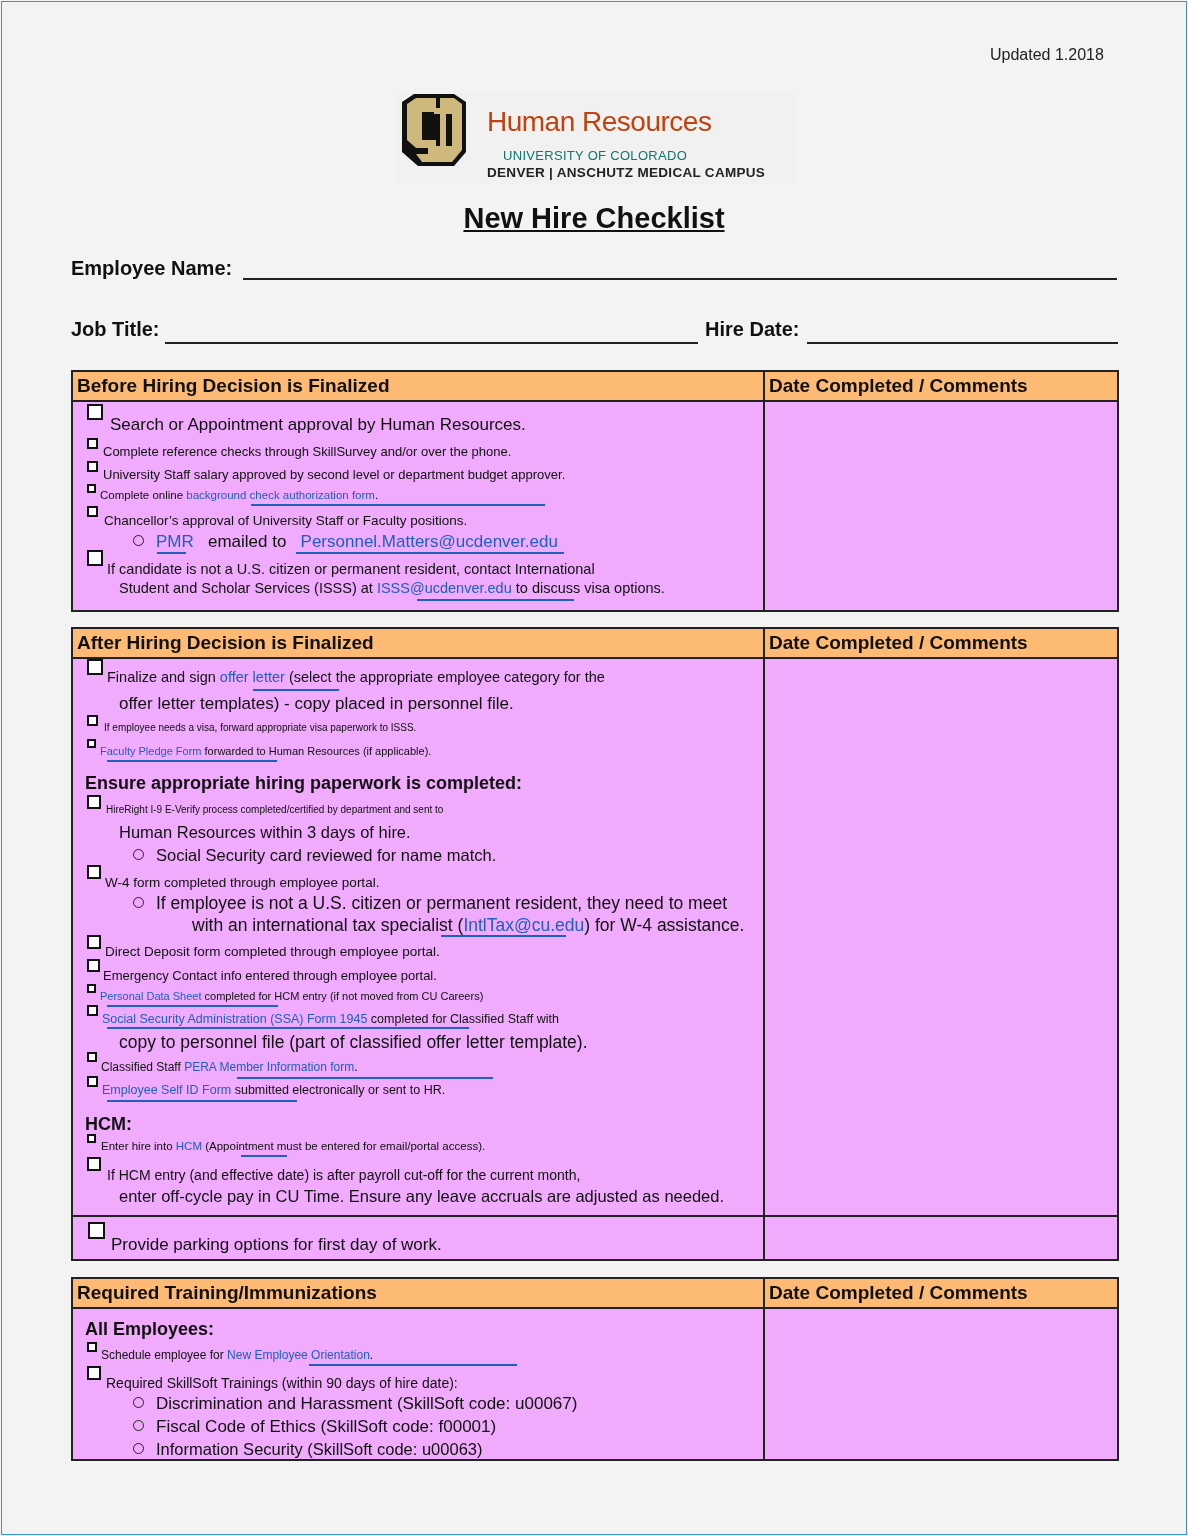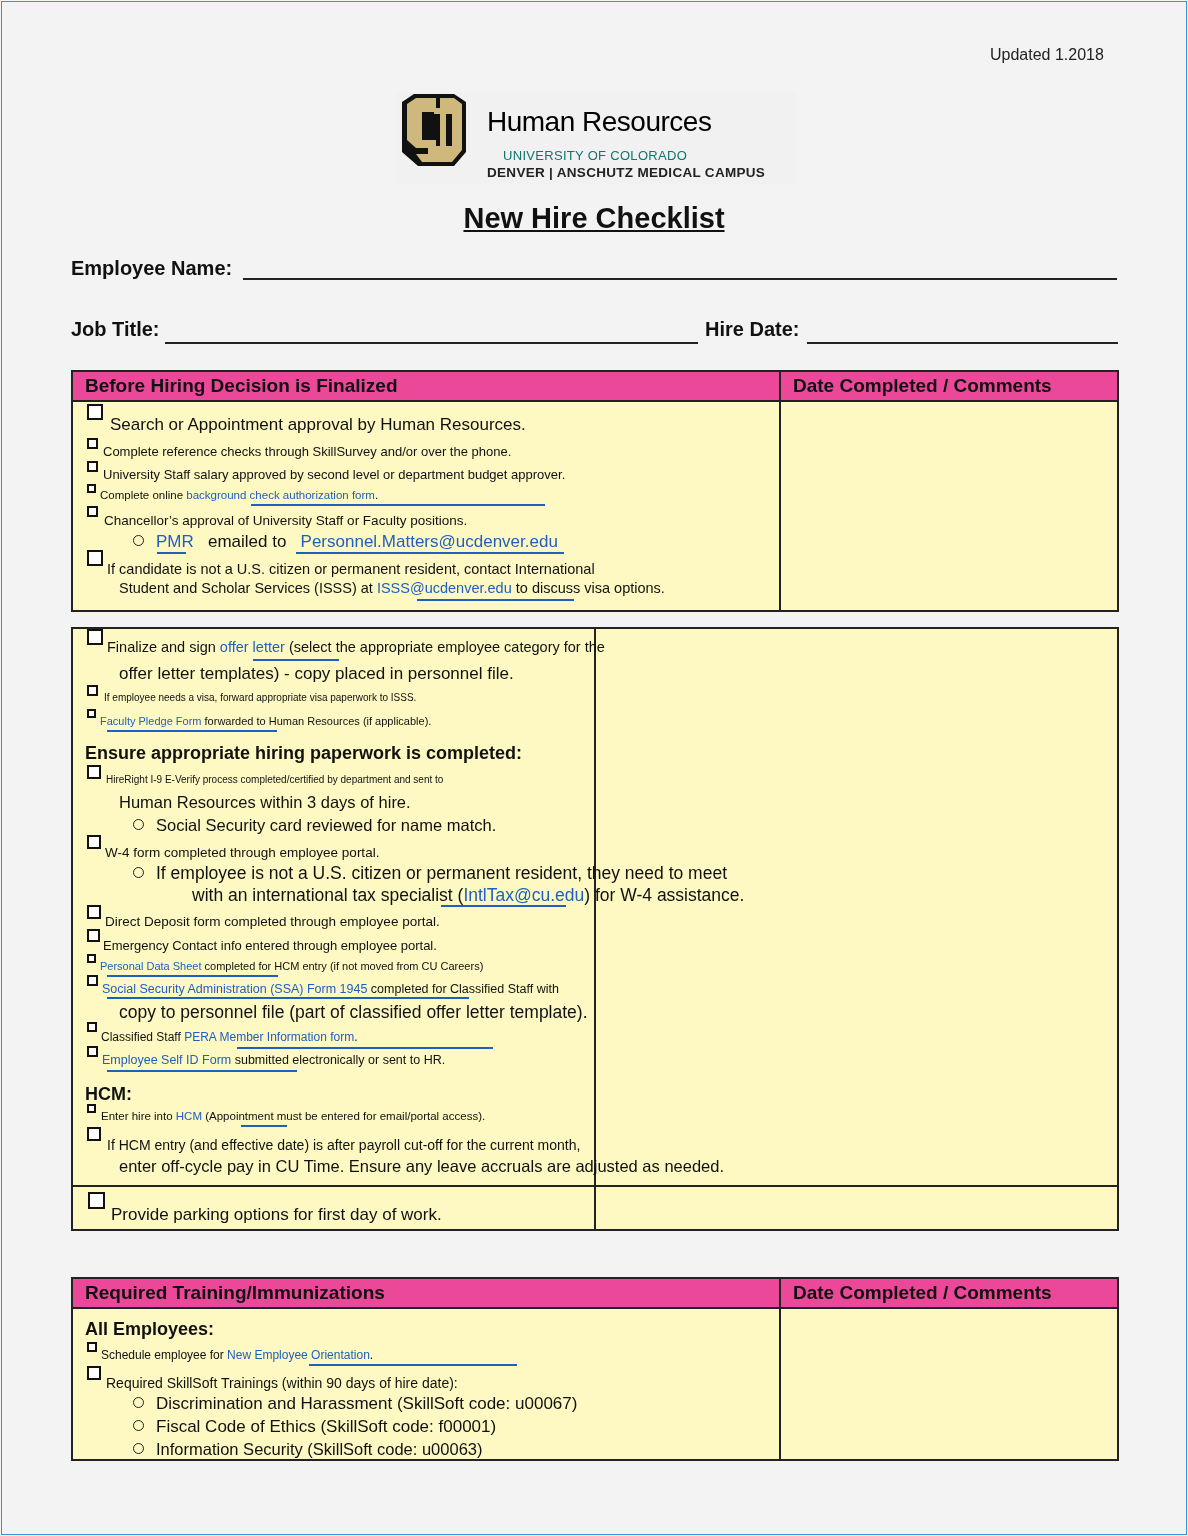--- a/index.html
+++ b/index.html
@@ -5,30 +5,30 @@
   html, body { margin:0; padding:0; }
   body {
     width:1188px; height:1536px; background:#f3f3f3;
     font-family:"Liberation Sans", "DejaVu Sans", sans-serif; color:#111;
     position:relative; overflow:hidden;
   }
   .frame { position:absolute; left:1px; top:1px; right:1px; bottom:1px; border:1px solid #3d8fd6; }
   .updated { position:absolute; left:990px; top:46px; font-size:16px; color:#222; }
   .logo-wrap { position:absolute; left:396px; top:92px; width:400px; height:92px; background:#f1f1f1; }
   .logo-svg { position:absolute; left:0; top:0; }
-  .hr-title { position:absolute; left:91px; top:14px; font-size:28px; color:#000000; letter-spacing:-0.5px; }
+  .hr-title { position:absolute; left:91px; top:14px; font-size:28px; color:#c2410c; letter-spacing:-0.5px; }
   .hr-sub1 { position:absolute; left:107px; top:56px; font-size:13px; color:#0f766e; letter-spacing:0.3px; }
   .hr-sub2 { position:absolute; left:91px; top:73px; font-size:13.5px; font-weight:bold; color:#222; letter-spacing:0.3px; }
   .doc-title { position:absolute; left:0; width:1188px; top:202px; text-align:center; font-size:29px; font-weight:bold;text-decoration:underline; }
   .field-label { position:absolute; font-size:20px; font-weight:bold; }
   .field-line { position:absolute; border-bottom:2px solid #222; height:0; }
   table.sec { position:absolute; left:71px; width:1048px; border-collapse:collapse; border:2px solid #222; }
-  table.sec th { background:#ec4899; text-align:left; font-size:19px; font-weight:bold; padding:2px 12px; height:24px; border-bottom:2px solid #222; }
+  table.sec th { background:#fdba74; text-align:left; font-size:19px; font-weight:bold; padding:2px 4px; height:24px; border-bottom:2px solid #222; }
   table.sec th.c1 { width:682px; border-right:2px solid #222; }
-  table.sec td { vertical-align:top; padding:0; background:#fef9c3; }
+  table.sec td { vertical-align:top; padding:0; background:#f0abfc; }
   table.sec td.c1 { border-right:2px solid #222; position:relative; }
   .cb { display:inline-block; border:2px solid #111; background:#fff; box-sizing:border-box; }
   .cb-lg { width:16px; height:16px; position:absolute; }
   .cb-sm { width:11px; height:11px; position:absolute; }
   .txt { position:absolute; white-space:nowrap; }
   .link { color:#1f5fbf; }
   .uline { position:absolute; border-bottom:2px solid #1f5fbf; height:0; }
   .bul { display:inline-block; width:9px; height:9px; border:1.4px solid #222; border-radius:50%; margin-right:12px; vertical-align:middle; position:relative; top:-2px; }
   .sub-h { position:absolute; font-weight:bold; font-size:18px; white-space:nowrap; }
 </style>
@@ -101,20 +101,24 @@
       </div>
       <div class="uline" style="left:344px;top:197px;width:157px;"></div>
     </td>
     <td></td>
   </tr>
 </tbody>
   </table>
 
 <table class="sec" style="top:627px;">
   <tbody>
+      <tr>
+    <th class="c1">After Hiring Decision is Finalized</th>
+    <th>Date Completed / Comments</th>
+  </tr>
   <tr>
     <td class="c1" style="height:556px;">
       <span class="cb cb-lg" style="left:14px;top:0px;"></span>
       <div class="txt" style="left:34px;top:10px;font-size:14.5px;">
         <span>Finalize and sign </span><span class="link">offer letter</span><span> (select the appropriate employee category for the</span>
       </div>
       <div class="uline" style="left:180px;top:30px;width:86px;"></div>
       <div class="txt" style="left:46px;top:35px;font-size:17px;">offer letter templates) - copy placed in personnel file.</div>
 
       <span class="cb cb-sm" style="left:14px;top:56px;"></span>

